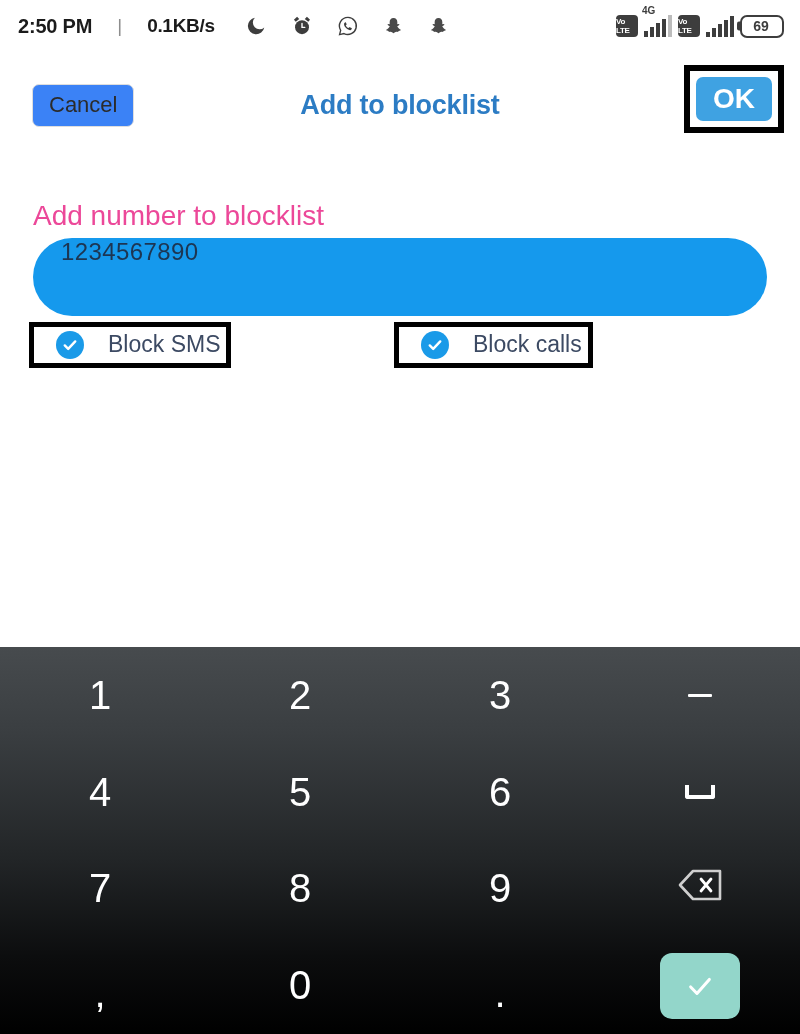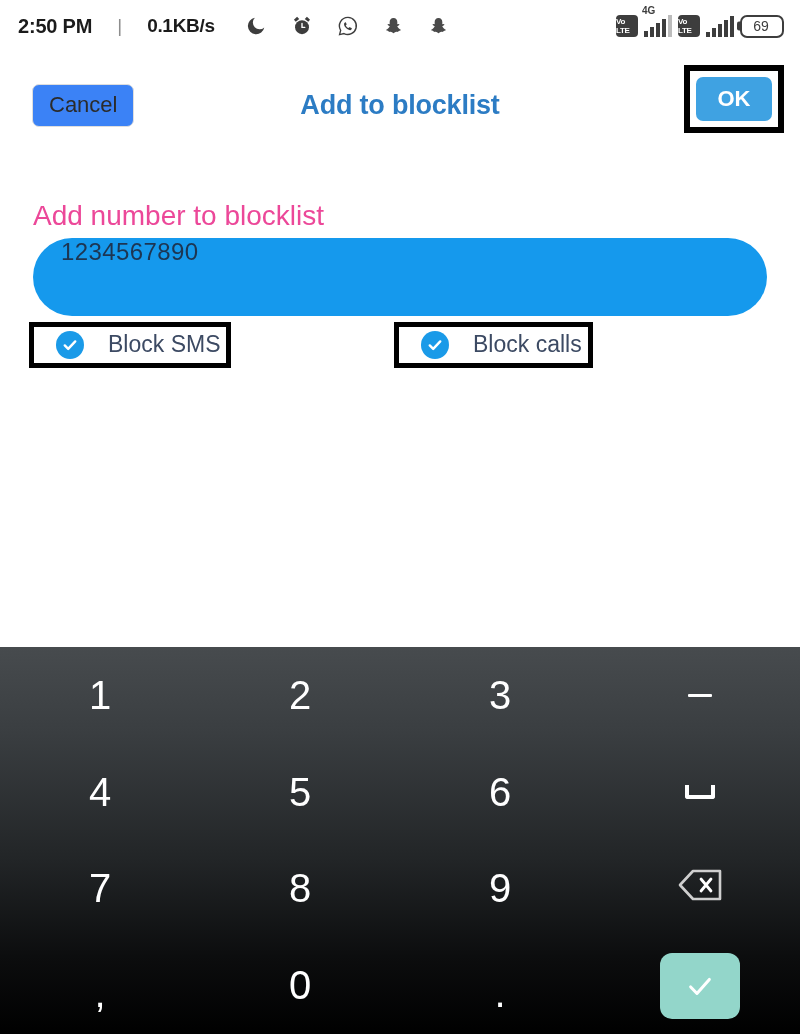--- a/index.html
+++ b/index.html
@@ -88,21 +88,21 @@
   }
   .battery {
     display: inline-flex;
     align-items: center;
     justify-content: center;
     min-width: 44px;
     height: 23px;
     border: 2.5px solid #3d3d3d;
     border-radius: 7px;
     font-size: 14px;
-    font-weight: normal;
+    font-weight: bold;
     color: #3d3d3d;
     padding: 0 5px 0 3px;
     position: relative;
   }
   .battery::before {
     content: "";
     position: absolute;
     left: -5px; top: 50%;
     transform: translateY(-50%);
     width: 3px; height: 9px;
@@ -150,21 +150,21 @@
   }
   .ok-btn {
     display: flex;
     align-items: center;
     justify-content: center;
     width: 76px; height: 44px;
     background: #3fa2e2;
     border: none;
     border-radius: 7px;
     color: #ffffff;
-    font-size: 22px;
+    font-size: 28px;
     font-weight: bold;
     font-family: "Liberation Sans", sans-serif;
     cursor: pointer;
   }
 
   
   .body-area {
     position: absolute;
     left: 0; top: 160px;
     width: 800px;

